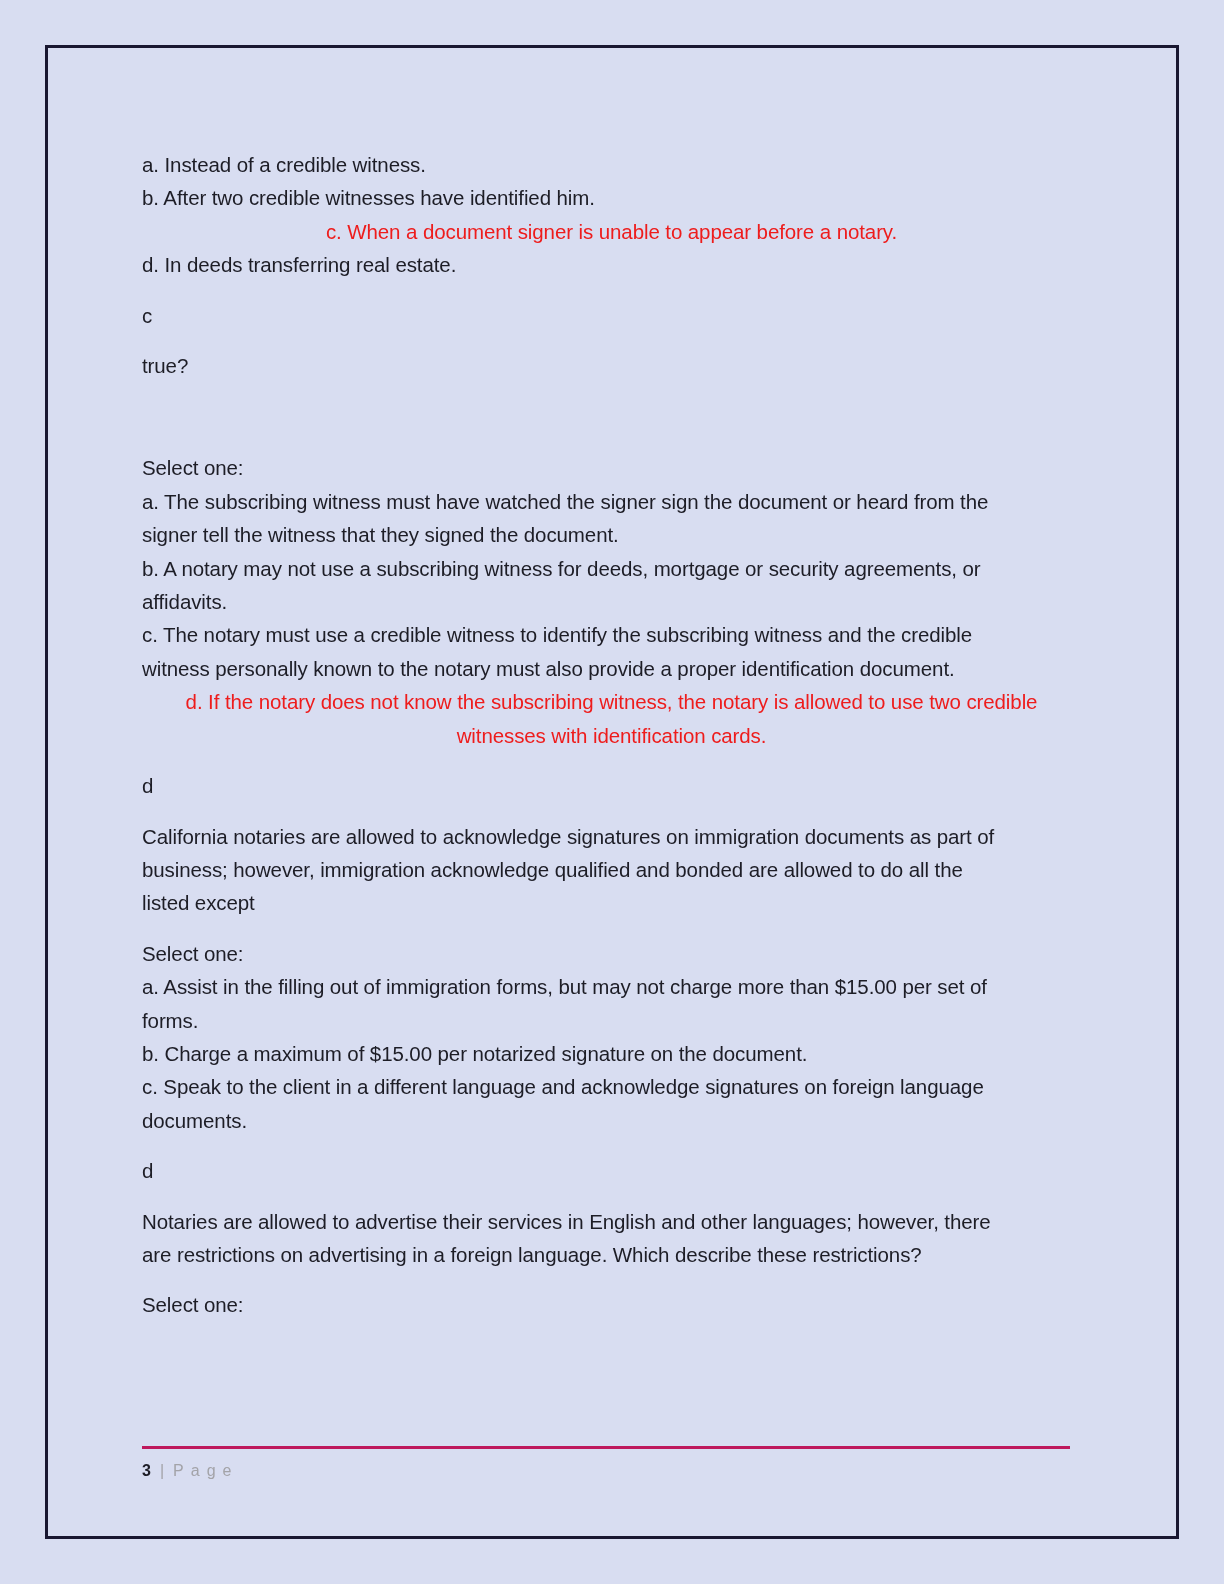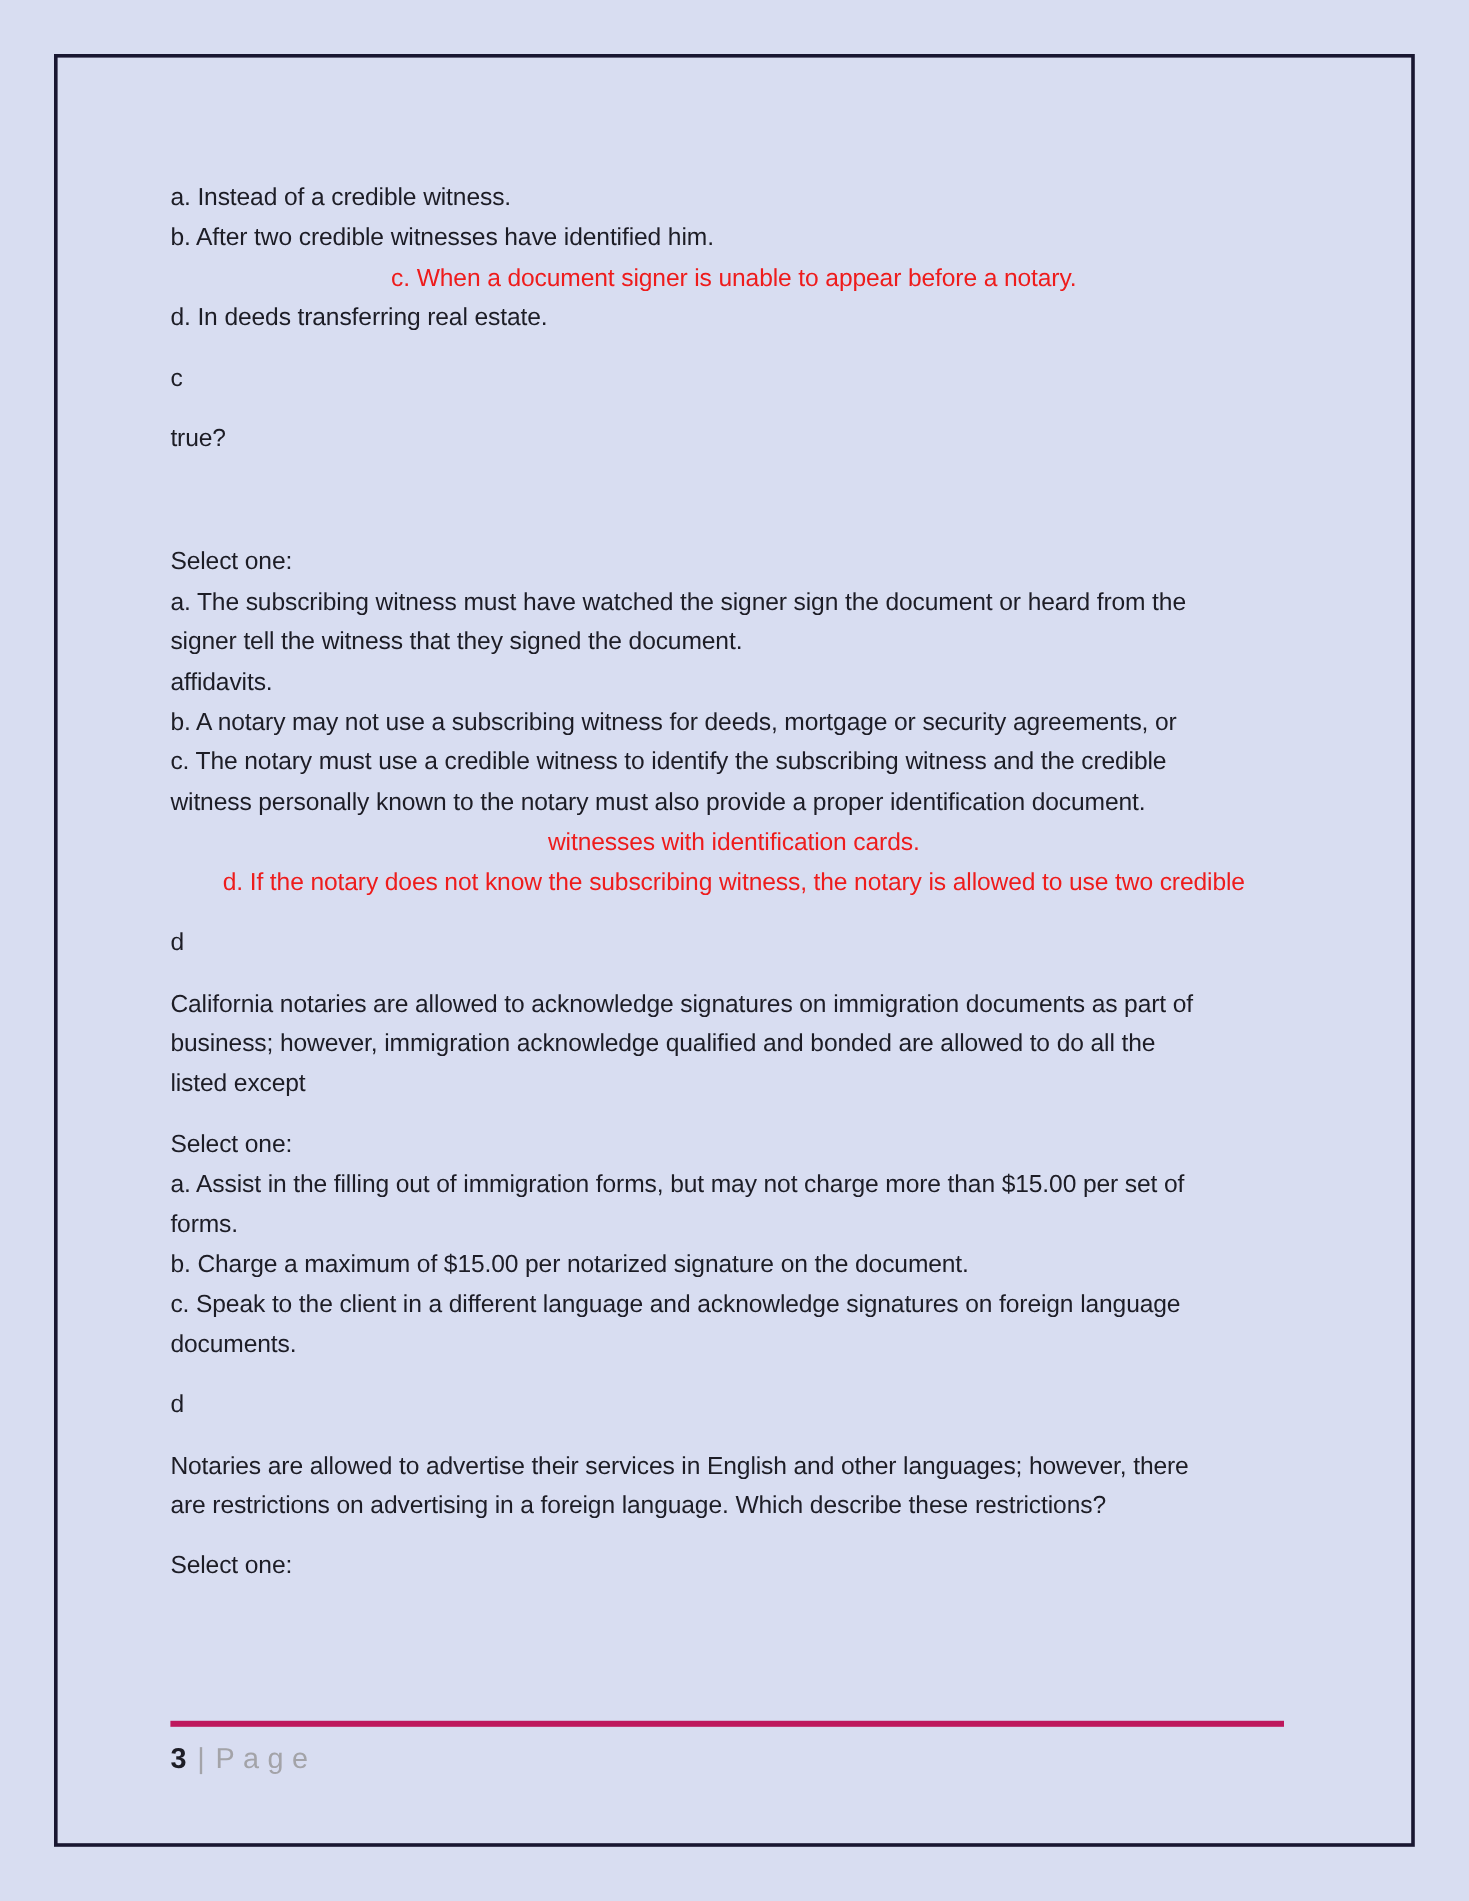--- a/index.html
+++ b/index.html
@@ -38,23 +38,23 @@
   .para:first-child { margin-top: 0; }
   .blank { margin-top: 17px; height: 0; }
   .blank.large { height: 35px; }
   .line { white-space: nowrap; }
   .line.red { color: var(--red, #ee1c1c); text-align: center; }
   .page-footer {
     position: absolute;
     left: 94px;
     right: 106px;
     bottom: 56px;
-    border-top: 5px solid #be185d;
+    border-top: 3px solid #be185d;
     padding-top: 13px;
-    font-size: 24px;
+    font-size: 16px;
     color: var(--muted, #a3a3a8);
   }
   .pg-num {
     font-weight: bold;
     color: var(--text, #1d1d26);
   }
   .pg-sep { margin: 0 9px; color: var(--muted, #a3a3a8); }
   .pg-label { letter-spacing: 7px; color: var(--muted, #a3a3a8); }
 </style>
 </head>
@@ -72,26 +72,26 @@
         <div class="line">c</div>
       </div>
       <div class="para">
         <div class="line">true?</div>
       </div>
       <div class="blank large"></div>
       <div class="para">
         <div class="line">Select one:</div>
         <div class="line">a. The subscribing witness must have watched the signer sign the document or heard from the</div>
         <div class="line">signer tell the witness that they signed the document.</div>
+        <div class="line">b. A notary may not use a subscribing witness for deeds, mortgage or security agreements, or</div>
         <div class="line">affidavits.</div>
-        <div class="line">b. A notary may not use a subscribing witness for deeds, mortgage or security agreements, or</div>
         <div class="line">c. The notary must use a credible witness to identify the subscribing witness and the credible</div>
         <div class="line">witness personally known to the notary must also provide a proper identification document.</div>
+        <div class="line red">d. If the notary does not know the subscribing witness, the notary is allowed to use two credible</div>
         <div class="line red">witnesses with identification cards.</div>
-        <div class="line red">d. If the notary does not know the subscribing witness, the notary is allowed to use two credible</div>
       </div>
       <div class="para">
         <div class="line">d</div>
       </div>
       <div class="para">
         <div class="line">California notaries are allowed to acknowledge signatures on immigration documents as part of</div>
         <div class="line">business; however, immigration acknowledge qualified and bonded are allowed to do all the</div>
         <div class="line">listed except</div>
       </div>
       <div class="blank"></div>

